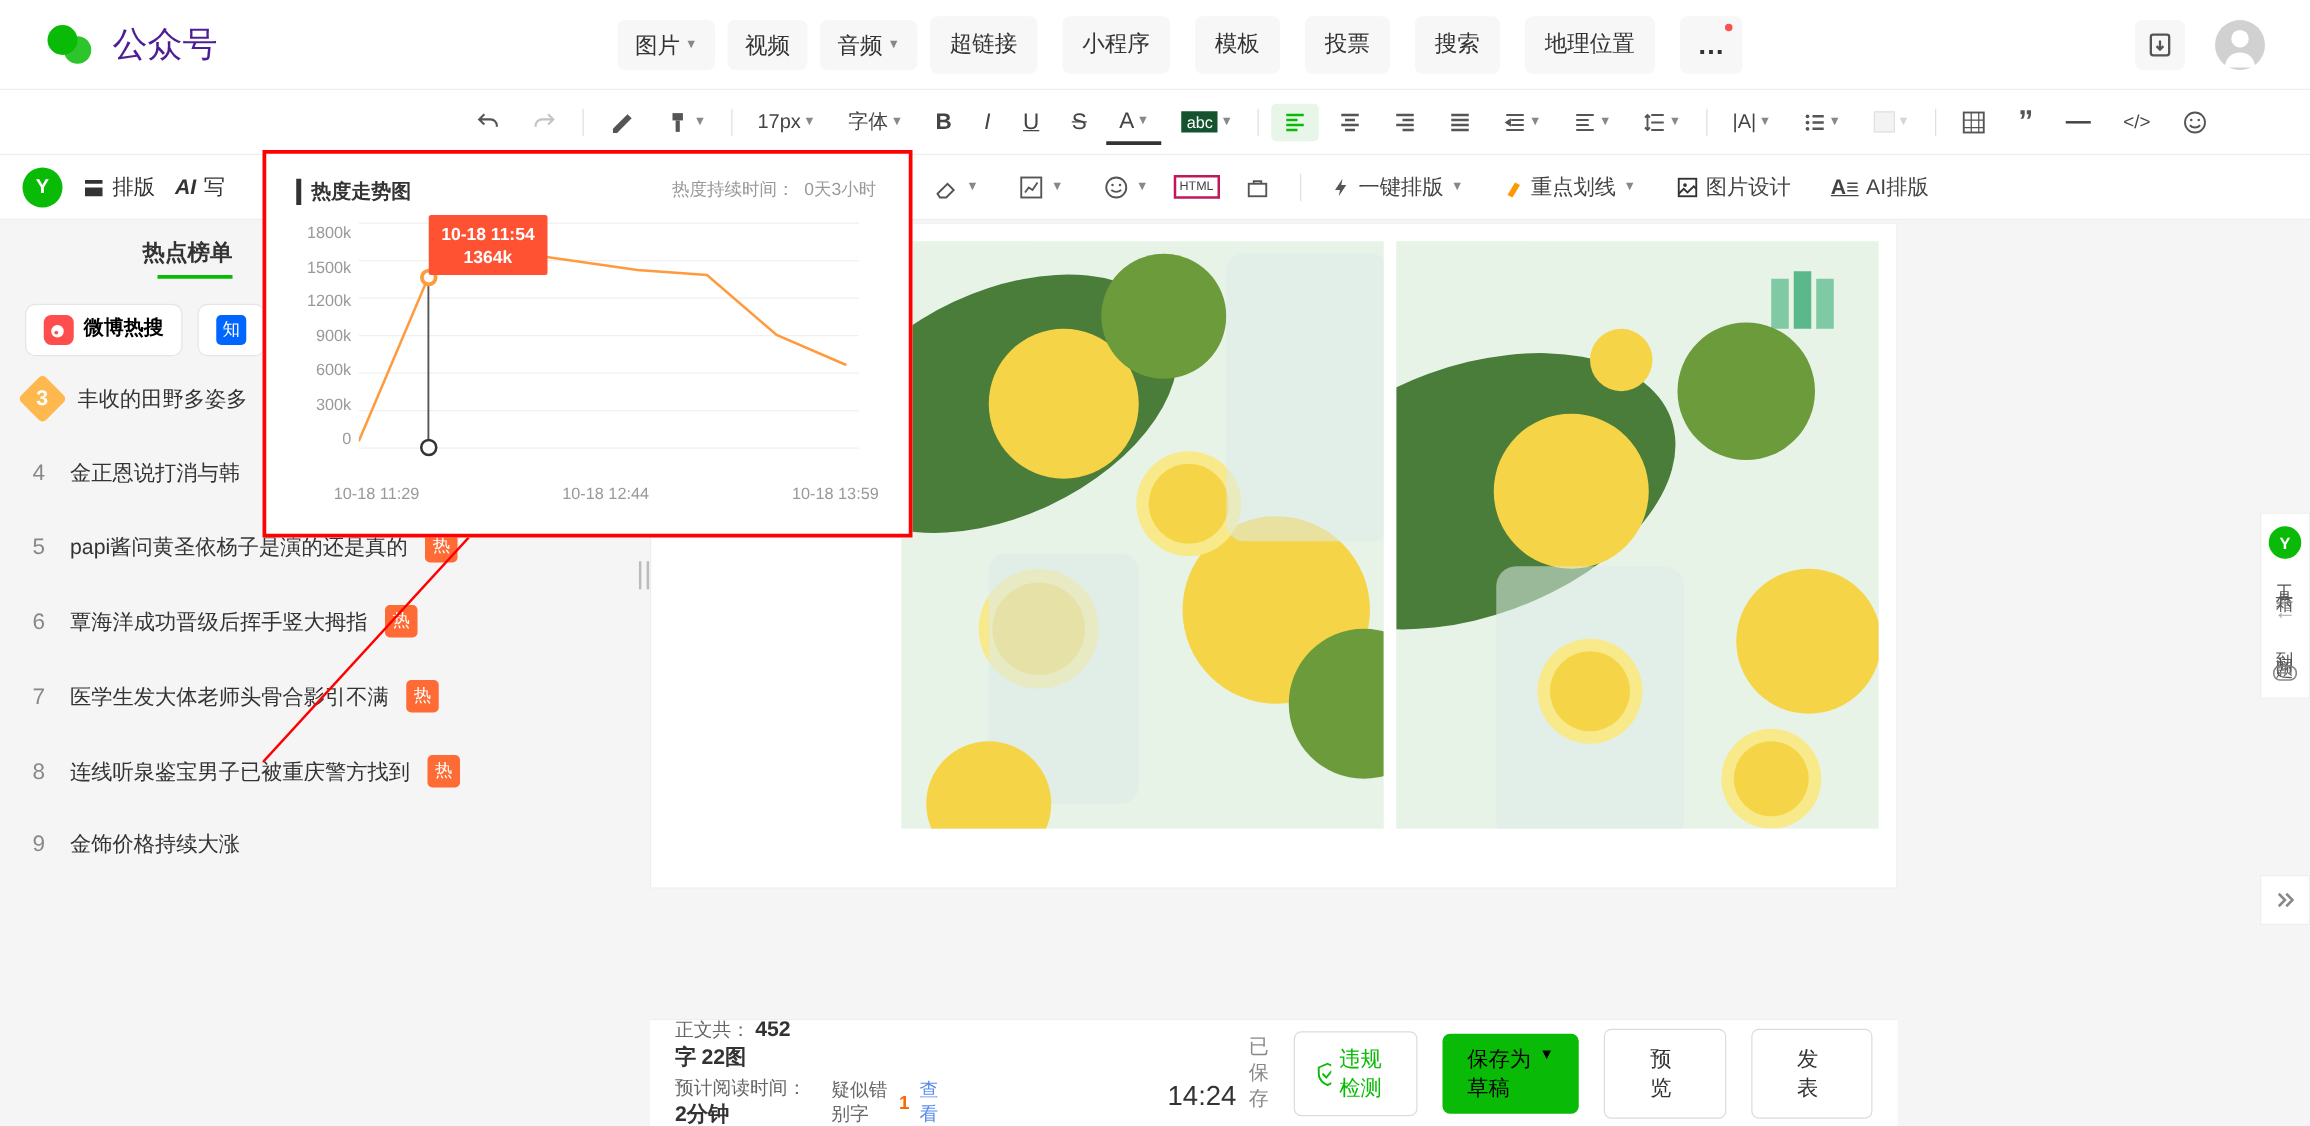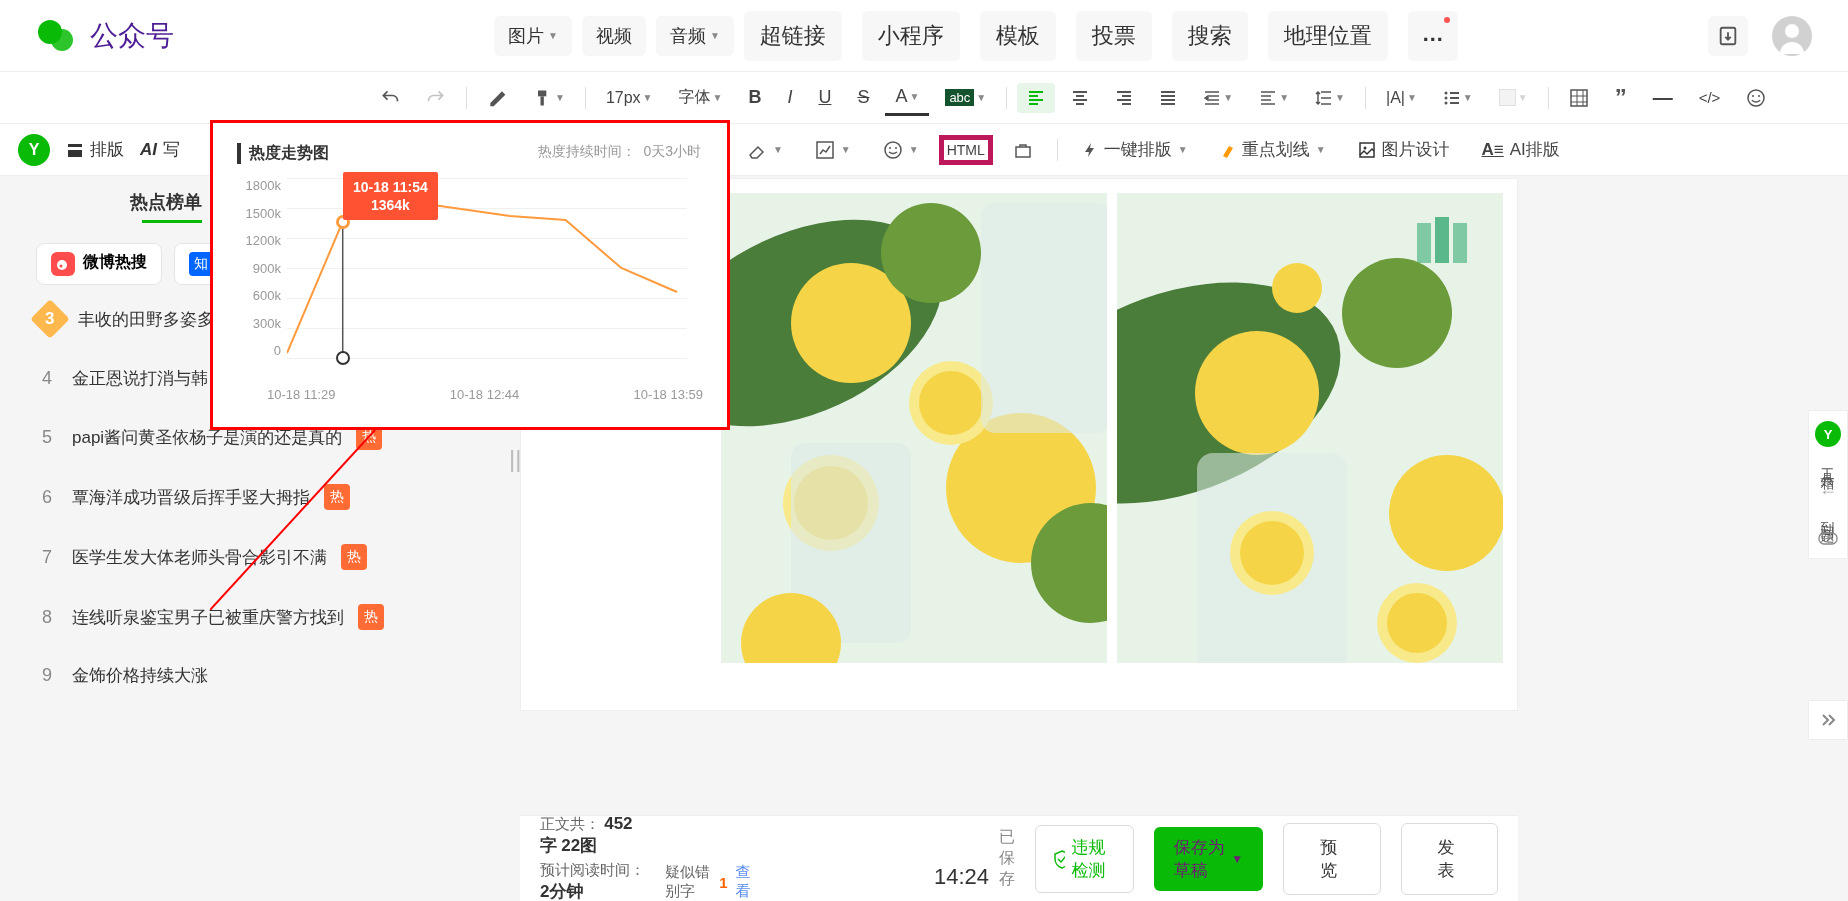--- a/index.html
+++ b/index.html
@@ -4,36 +4,36 @@
 <style>
 *{box-sizing:border-box;margin:0;padding:0;font-family:-apple-system,"PingFang SC","Microsoft YaHei",sans-serif}
 body{width:1848px;height:901px;background:#f5f5f5;overflow:hidden;position:relative}
 .topbar{height:72px;background:#fff;display:flex;align-items:center;padding:0 36px;border-bottom:1px solid #eee}
 .logo-wrap{display:flex;align-items:center;gap:14px}
 .logo-wx{width:40px;height:40px}
 .logo-title{font-size:28px;color:#4c1d95}
 .top-center{margin-left:320px;display:flex;gap:10px}
 .media-dd{padding:8px 14px;background:#f7f7f7;border-radius:6px;color:#333;font-size:18px;position:relative;display:flex;align-items:center;gap:4px}
 .nav-menu{display:flex;gap:20px;margin-left:10px}
-.nav-itm{padding:10px 16px;background:#f7f7f7;border-radius:6px;color:#333;font-size:22px}
+.nav-itm{padding:10px 16px;background:#f7f7f7;border-radius:6px;color:#333;font-size:18px}
 .nav-more{padding:10px 14px;background:#f7f7f7;border-radius:6px;color:#333;font-size:22px;font-weight:bold;position:relative}
 .nav-more::after{content:"";position:absolute;top:6px;right:8px;width:6px;height:6px;background:#fa5151;border-radius:50%}
 .top-right{margin-left:auto;display:flex;align-items:center;gap:24px}
 .icon-btn{width:40px;height:40px;display:flex;align-items:center;justify-content:center;border-radius:6px;background:#f7f7f7}
 .avatar{width:40px;height:40px;border-radius:50%;background:#d1d1d1}
 .toolbar{height:52px;background:#fff;display:flex;align-items:center;padding-left:370px;gap:6px;border-bottom:1px solid #eee}
 .tb-btn{padding:6px 10px;color:#444;font-size:16px;cursor:pointer;display:flex;align-items:center;gap:2px}
 .tb-sep{width:1px;height:22px;background:#e0e0e0;margin:0 4px}
 .tb-swatch{width:17px;height:17px}
 .toolbar2{height:52px;background:#fff;display:flex;align-items:center;padding-left:650px;gap:8px;border-bottom:1px solid #eee;position:relative}
 .toolbar2 .left-wrap{position:absolute;left:18px;display:flex;align-items:center;gap:16px}
 .yz-badge{width:32px;height:32px;border-radius:50%;background:#09bb07;color:#fff;display:flex;align-items:center;justify-content:center;font-size:16px;font-weight:bold}
 .side-tab{display:flex;align-items:center;gap:6px;font-size:17px;color:#333}
 .tb2-btn{padding:6px 12px;color:#444;font-size:17px;display:flex;align-items:center;gap:6px}
-.sidebar{position:absolute;left:36px;top:190px;width:480px}
+.sidebar{position:absolute;left:20px;top:190px;width:480px}
 .sb-title{font-size:18px;font-weight:bold;color:#333;margin-bottom:6px;margin-left:94px}
 .sb-title-line{width:60px;height:3px;background:#09bb07;margin-left:106px;margin-bottom:20px}
 .sb-tabs{display:flex;gap:12px;margin-bottom:20px}
 .sb-tab{padding:8px 14px;border:1px solid #e5e5e5;border-radius:8px;display:flex;align-items:flex-start;gap:8px;font-size:16px;background:#fff}
 .sb-tab.active{background:#fff}
 .wb-ico{width:24px;height:24px;border-radius:6px;background:#ff4d4d;display:flex;align-items:center;justify-content:center}
 .zh-ico{width:24px;height:24px;border-radius:4px;background:#0066ff;color:#fff;display:flex;align-items:center;justify-content:center;font-size:14px}
 .hot-list{display:flex;flex-direction:column;gap:34px}
 .hot-item{display:flex;align-items:center;gap:14px;font-size:17px;color:#333}
 .hot-rank{font-size:18px;color:#888;width:22px;text-align:center}
@@ -54,21 +54,21 @@
 .tooltip{position:absolute;left:56px;top:-6px;background:#ff5233;color:#fff;padding:6px 10px;font-size:14px;font-weight:bold;border-radius:2px;text-align:center;line-height:1.3;z-index:5}
 .ring{position:absolute;width:14px;height:14px;border:3px solid #ff9a3d;background:#fff;border-radius:50%;z-index:4}
 .dot-black{position:absolute;width:14px;height:14px;border:2px solid #333;background:#fff;border-radius:50%;z-index:4}
 .red-arrow{position:absolute;left:210px;top:430px;width:340px;height:180px;pointer-events:none}
 .status-bar{position:absolute;left:520px;bottom:0;right:330px;height:86px;background:#fff;border-top:1px solid #eee;display:flex;align-items:center;padding:0 20px;gap:20px}
 .st-block{display:flex;flex-direction:column;gap:4px;font-size:15px;color:#666}
 .st-block b{color:#333;font-size:17px}
 .st-time{font-size:22px;color:#333;margin-left:120px}
 .st-saved{font-size:16px;color:#888}
 .st-check{display:flex;align-items:center;gap:6px;color:#09bb07;font-size:17px;border:1px solid #dcdcdc;padding:10px 16px;border-radius:6px}
-.btn-prim{background:#09bb07;color:#701a75;padding:9px 20px;border-radius:6px;font-size:17px;display:flex;align-items:center;gap:4px}
+.btn-prim{background:#09bb07;color:#000000;padding:9px 20px;border-radius:6px;font-size:17px;display:flex;gap:4px}
 .btn-sec{border:1px solid #dcdcdc;padding:12px 36px;border-radius:6px;font-size:17px;color:#333}
 .err-cnt{color:#ff6600;font-weight:bold}
 .view-link{color:#5a8dee}
 .tool-dock{position:absolute;right:0;top:410px;width:40px;background:#fff;border:1px solid #eee;border-radius:0;padding:10px 4px;display:flex;flex-direction:column;align-items:center;gap:10px;font-size:14px;color:#555}
 .collapse-btn{position:absolute;right:0;top:700px;width:40px;height:40px;background:#fff;border:1px solid #eee;display:flex;align-items:center;justify-content:center}
 .y-grid{position:absolute;left:0;right:16px;height:1px;background:#f0f0f0}
 .caret{font-size:10px;color:#888}
 svg{display:block}
 </style>
 </head>
@@ -274,21 +274,21 @@
     </div>
   <div class="tb2-btn">
       <svg width="20" height="20">
         <circle cx="10" cy="10" r="8" fill="none" stroke="#555" stroke-width="1.5"></circle>
         <circle cx="7" cy="8" r="1" fill="#555"></circle>
         <circle cx="13" cy="8" r="1" fill="#555"></circle>
         <path d="M6 12q4 3 8 0" fill="none" stroke="#555" stroke-width="1.5"></path>
       </svg>
       <span class="caret">▼</span>
     </div>
-  <div class="tb2-btn" style="font-size:14px;border:5px solid #be185d;padding:2px 3px">HTML</div>
+  <div class="tb2-btn" style="font-size:10px;border:2px solid #be185d;padding:2px 3px">HTML</div>
   <div class="tb2-btn">
       <svg width="20" height="20">
         <rect x="3" y="7" width="14" height="10" fill="none" stroke="#555" stroke-width="1.5"></rect>
         <path d="M7 7V5h6v2" fill="none" stroke="#555" stroke-width="1.5"></path>
       </svg>
     </div>
   <div class="tb-sep"></div>
   <div class="tb2-btn">
       <svg width="16" height="16">
         <path d="M9 1L3 10h4l-1 5 6-9H8z" fill="#555"></path>

